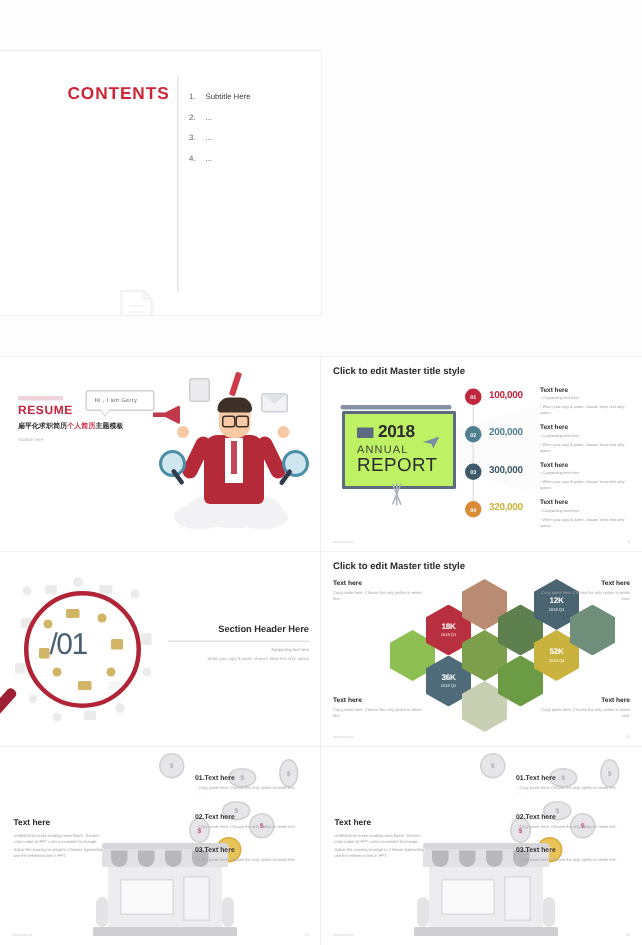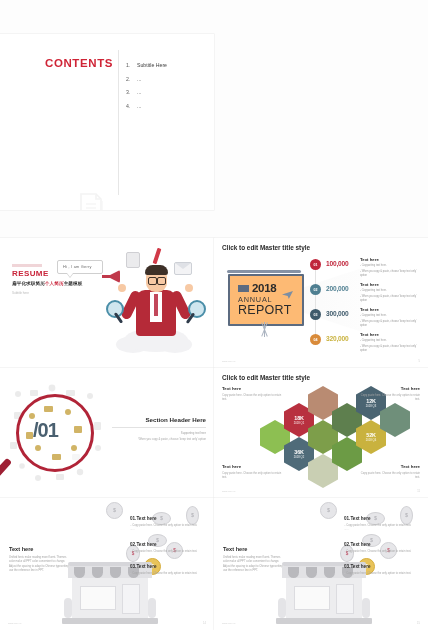--- a/index.html
+++ b/index.html
@@ -63,21 +63,21 @@
       border-left:8px solid transparent;border-right:8px solid transparent;border-top:6px solid #dfe1e6;}
   .hero .ic-loupeL{left:6px;top:54px;width:14px;height:14px;border:2.4px solid #4a8ea8;border-radius:50%;background:#cfe6ef;}
   .hero .ic-loupeR{left:88px;top:54px;width:14px;height:14px;border:2.4px solid #4a8ea8;border-radius:50%;background:#cfe6ef;}
   .hero .stick{position:absolute;width:2.6px;height:12px;background:#2f3b4a;border-radius:2px;}
   .hero .stickL{left:17px;top:66px;transform:rotate(-36deg);}
   .hero .stickR{left:89px;top:66px;transform:rotate(36deg);}
 
   
   #s-report{left:214px;top:238px;width:214px;height:130px;}
   .mt-title{position:absolute;left:8px;top:6px;font-size:6.4px;font-weight:bold;color:#2a2a2a;}
-  .screen{position:absolute;left:14px;top:36px;width:72px;height:48px;background:#fdba74;
+  .screen{position:absolute;left:14px;top:36px;width:72px;height:48px;background:#bef264;
       border:2.6px solid #5c6b80;border-radius:1px;}
   .screen .cap{position:absolute;left:-3px;top:-6px;width:74px;height:3.2px;background:#8592a5;border-radius:2px;}
   .screen .sq{position:absolute;left:8px;top:9px;width:11px;height:7px;background:#5c6b80;}
   .screen .y18{position:absolute;left:22px;top:6px;font-size:11.5px;font-weight:bold;color:#2b2b2b;letter-spacing:-.3px;}
   .screen .ann{position:absolute;left:8px;top:19px;font-size:7.3px;color:#3a3a3a;letter-spacing:.8px;}
   .screen .rep{position:absolute;left:8px;top:27px;font-size:12.5px;color:#2b2b2b;letter-spacing:.3px;}
   .screen .plane{position:absolute;left:52px;top:15px;width:11px;height:8px;background:#7c8ea3;
       clip-path:polygon(0 45%,100% 0,62% 100%,52% 62%);}
   .tripod{position:absolute;left:40px;top:84px;width:22px;height:16px;}
   .tripod i{position:absolute;top:0;width:1.4px;height:15px;background:#aab3c0;}
@@ -98,21 +98,21 @@
   .rtxt p{margin:2.2px 0 0 0;font-size:2.6px;color:#9a9a9a;line-height:1.45;}
   .rtxt p:before{content:"\25AA  ";color:#c3c3c3;}
   .foot-l{position:absolute;left:8px;bottom:5px;font-size:2.4px;color:#cfcfcf;}
   .foot-r{position:absolute;right:8px;bottom:5px;font-size:2.6px;color:#cfcfcf;}
 
   
   #s-section{left:0;top:368px;width:214px;height:130px;}
   .icon-cloud{position:absolute;left:8px;top:14px;width:96px;height:104px;opacity:.5;}
   .loupe{position:absolute;left:16px;top:26px;width:72px;height:72px;border:3.2px solid #b12438;
       border-radius:50%;background:rgba(255,255,255,.55);}
-  .loupe .n{position:absolute;left:14px;top:22px;font-size:20px;font-weight:bold;color:#4a6070;letter-spacing:-1px;}
+  .loupe .n{position:absolute;left:14px;top:22px;font-size:20px;font-weight:normal;color:#4a6070;letter-spacing:-1px;}
   .handle{position:absolute;left:6px;top:92px;width:7px;height:32px;background:#9e2034;
       border-radius:3px;transform:rotate(42deg);transform-origin:top center;}
   .sec-wrap{position:absolute;left:112px;top:48px;width:94px;text-align:right;}
   .sec-h{font-size:6.2px;font-weight:bold;color:#2b2b2b;}
   .sec-rule{margin:4px 0 3px auto;width:94px;height:1px;background:#e2e2e2;}
   .sec-s{font-size:2.8px;color:#9e9e9e;}
   .sec-b{font-size:2.8px;color:#a8a8a8;margin-top:2px;}
 
   
   #s-hex{left:214px;top:368px;width:214px;height:130px;}

